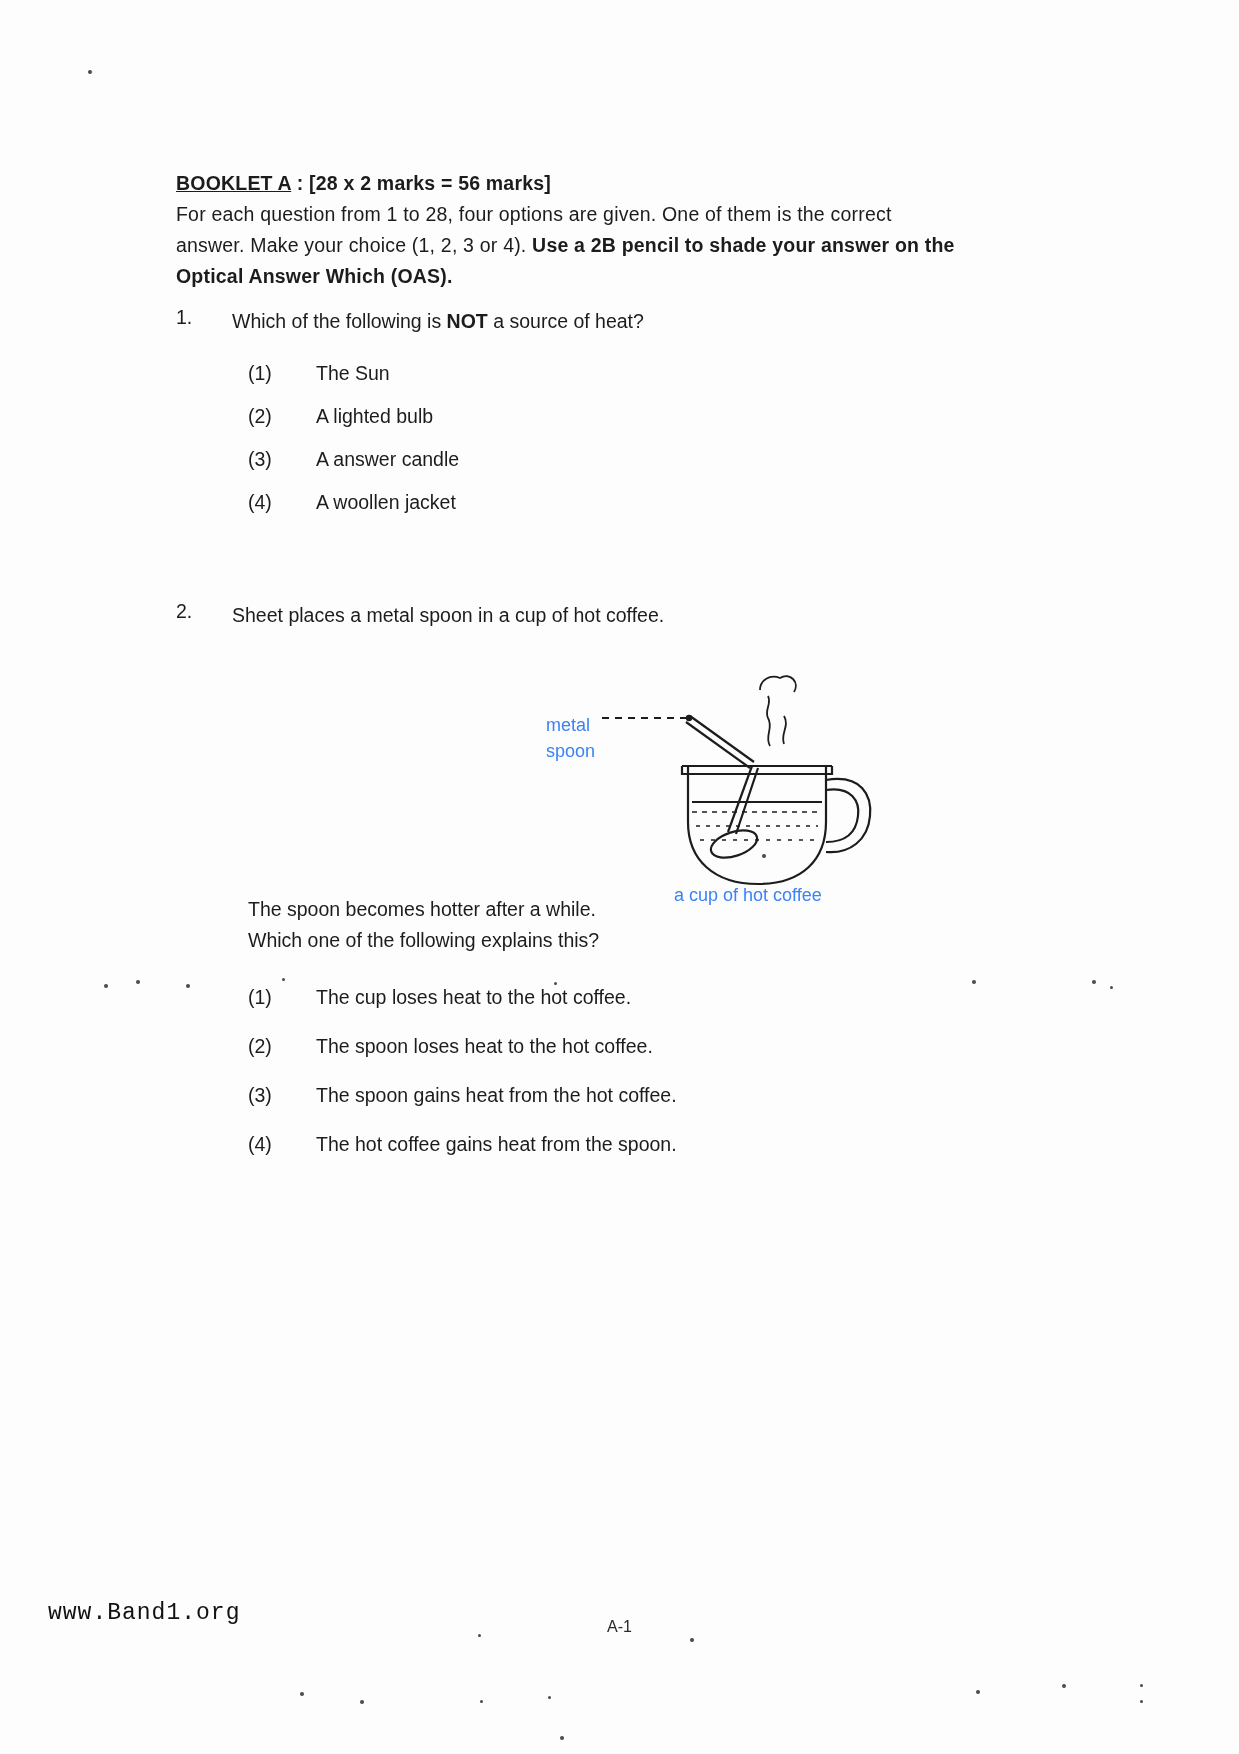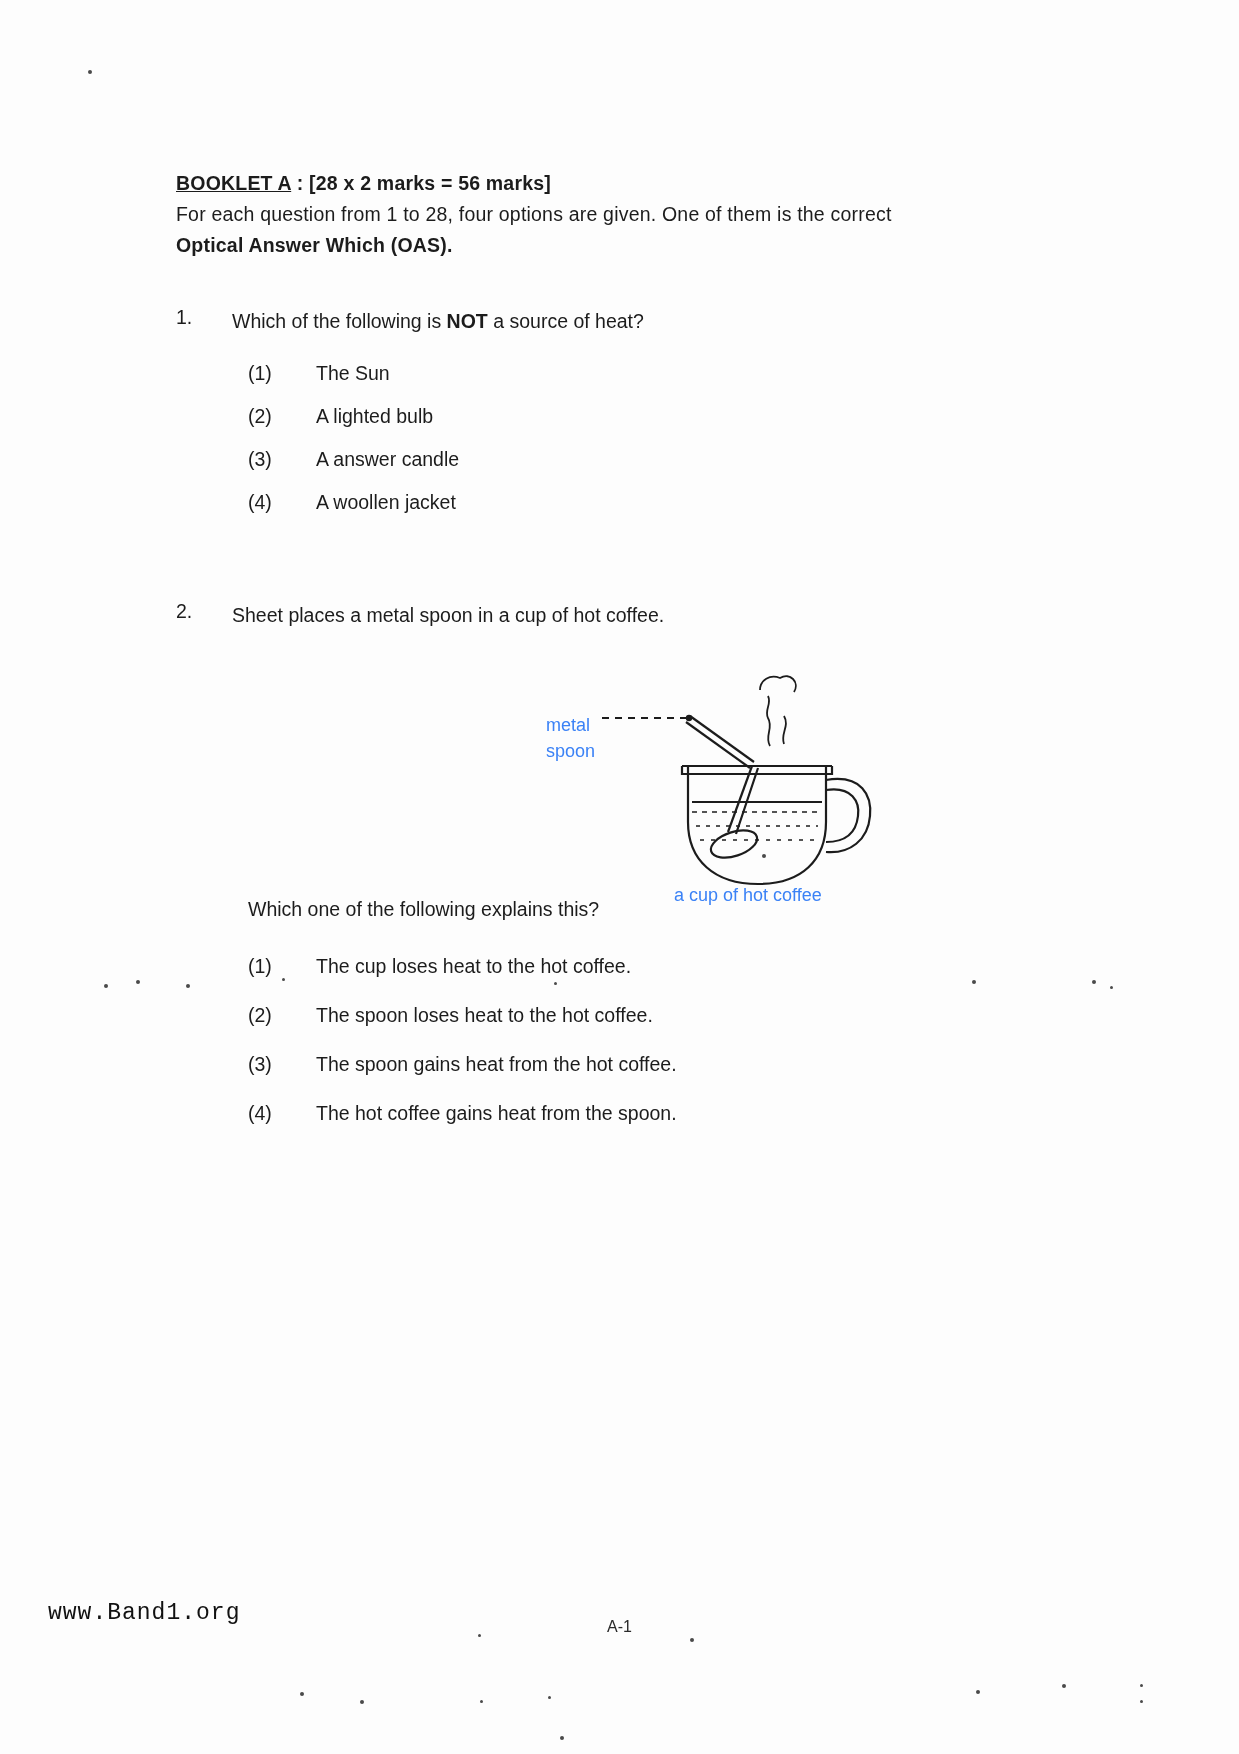--- a/index.html
+++ b/index.html
@@ -175,20 +175,23 @@
   <div class="speck" style="left:1140px;top:1700px;width:3px; height:3px;"></div>
   <div class="speck" style="left:1140px;top:1684px;width:3px; height:3px;"></div>
   <div class="speck" style="left:560px; top:1736px;width:4px; height:4px;"></div>
   <div class="speck" style="left:762px; top:854px; width:4px; height:4px;"></div>
 
   <div class="header">
     <div class="line booklet-title">
       <span class="ul">BOOKLET A</span><span> : [28 x 2 marks = 56 marks]</span>
     </div>
     <div class="line">For each question from 1 to 28, four options are given. One of them is the correct</div>
+    <div class="line">
+      <span>answer. Make your choice (1, 2, 3 or 4). </span><span class="bold">Use a 2B pencil to shade your answer on the</span>
+    </div>
     <div class="line bold">Optical Answer Which (OAS).</div>
   </div>
 
   <div class="question" id="q1">
     <div class="q-num">1.</div>
     <div class="q-stem">
       <span>Which of the following is </span><span class="bold">NOT</span><span> a source of heat?</span>
     </div>
     <div class="options">
       <div class="option">
@@ -243,20 +246,21 @@
         <path d="M414 92 C408 82 418 74 412 64 C408 56 416 50 412 42" stroke-width="1.8"></path>
         <path d="M428 90 C424 80 434 72 428 62" stroke-width="1.8"></path>
         <path d="M404 36 C404 26 414 20 424 24 C434 18 444 28 438 38" stroke-width="1.8"></path>
       </svg>
       <div class="label lbl-metal">metal</div>
       <div class="label lbl-spoon">spoon</div>
       <div class="label lbl-caption">a cup of hot coffee</div>
     </div>
 
     <div class="q2-follow">
+      <div>The spoon becomes hotter after a while.</div>
       <div>Which one of the following explains this?</div>
     </div>
 
     <div class="options" style="margin-top:30px;">
       <div class="option" style="margin-bottom:26px;">
         <span class="opt-num">(1)</span>
         <span class="opt-text">The cup loses heat to the hot coffee.</span>
       </div>
       <div class="option" style="margin-bottom:26px;">
         <span class="opt-num">(2)</span>

